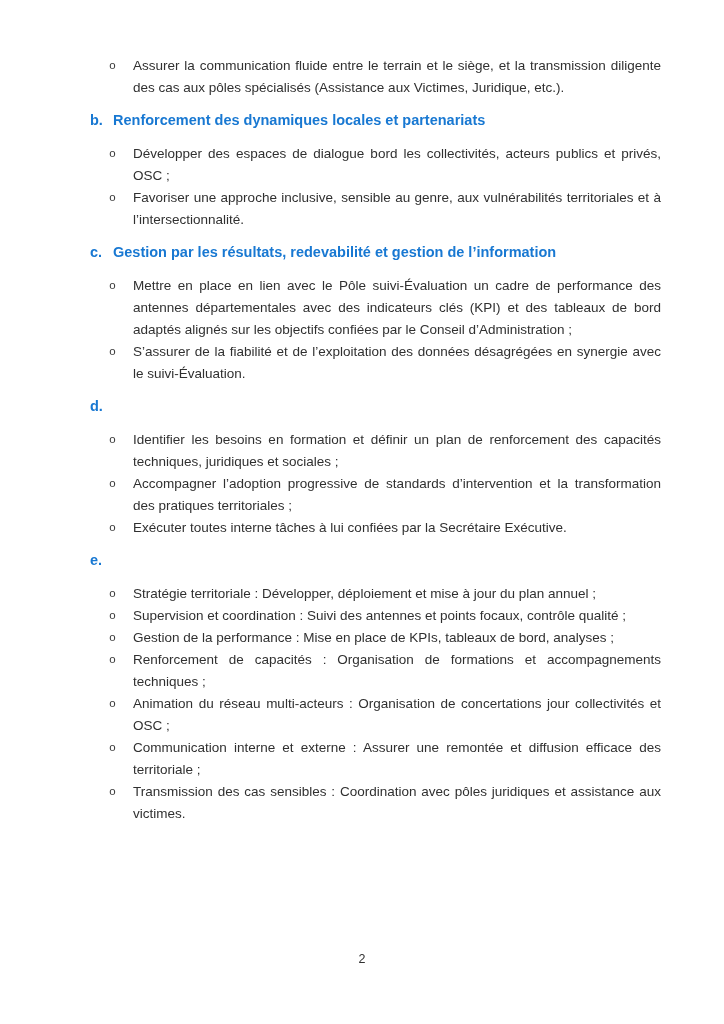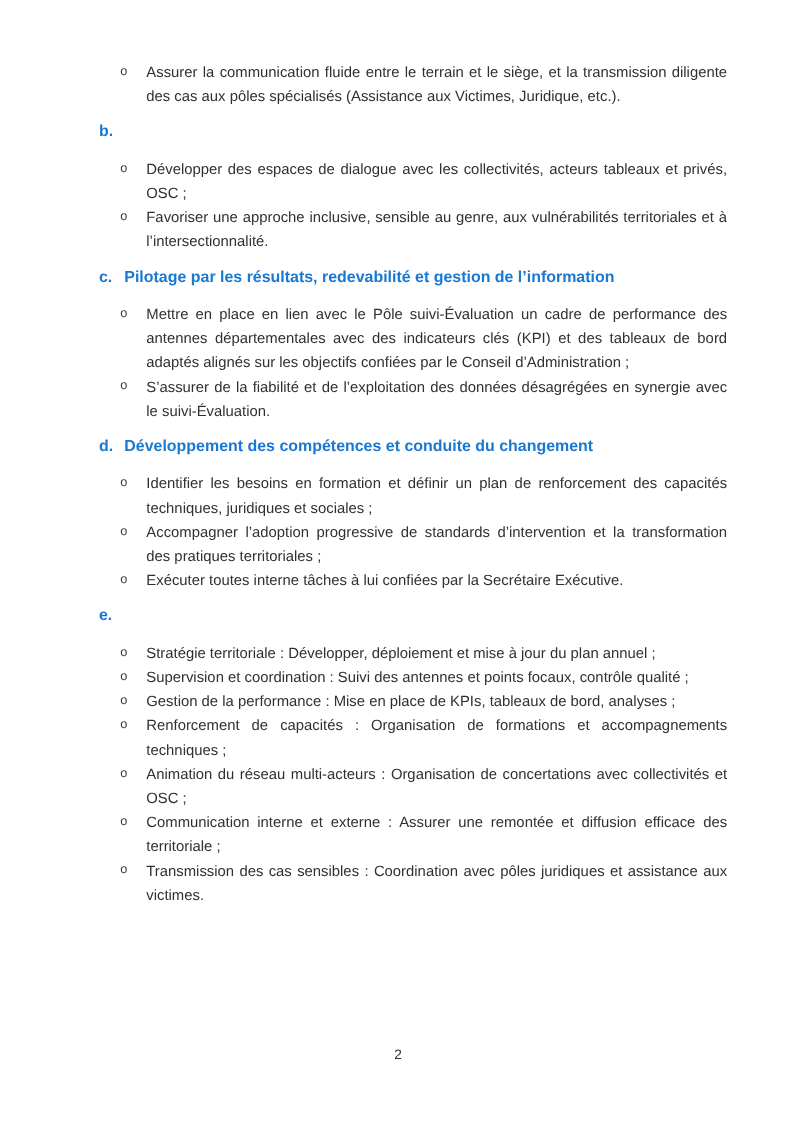--- a/index.html
+++ b/index.html
@@ -68,50 +68,50 @@
 
   <ul class="bullet-list">
     <li>
       <span class="marker">o</span>
       <span class="li-text">Assurer la communication fluide entre le terrain et le siège, et la transmission diligente des cas aux pôles spécialisés (Assistance aux Victimes, Juridique, etc.).</span>
     </li>
   </ul>
 
   <div class="section-heading">
     <span class="h-label">b.</span>
+    <span class="h-text">Renforcement des dynamiques locales et partenariats</span>
   </div>
   <ul class="bullet-list">
     <li>
       <span class="marker">o</span>
-      <span class="li-text">Développer des espaces de dialogue avec les collectivités, acteurs tableaux et privés, OSC ;</span>
+      <span class="li-text">Développer des espaces de dialogue bord les collectivités, acteurs publics et privés, OSC ;</span>
     </li>
     <li>
       <span class="marker">o</span>
       <span class="li-text">Favoriser une approche inclusive, sensible au genre, aux vulnérabilités territoriales et à l’intersectionnalité.</span>
     </li>
   </ul>
 
   <div class="section-heading">
     <span class="h-label">c.</span>
-    <span class="h-text">Pilotage par les résultats, redevabilité et gestion de l’information</span>
+    <span class="h-text">Gestion par les résultats, redevabilité et gestion de l’information</span>
   </div>
   <ul class="bullet-list">
     <li>
       <span class="marker">o</span>
       <span class="li-text">Mettre en place en lien avec le Pôle suivi-Évaluation un cadre de performance des antennes départementales avec des indicateurs clés (KPI) et des tableaux de bord adaptés alignés sur les objectifs confiées par le Conseil d’Administration ;</span>
     </li>
     <li>
       <span class="marker">o</span>
       <span class="li-text">S’assurer de la fiabilité et de l’exploitation des données désagrégées en synergie avec le suivi-Évaluation.</span>
     </li>
   </ul>
 
   <div class="section-heading">
     <span class="h-label">d.</span>
-    <span class="h-text">Développement des compétences et conduite du changement</span>
   </div>
   <ul class="bullet-list">
     <li>
       <span class="marker">o</span>
       <span class="li-text">Identifier les besoins en formation et définir un plan de renforcement des capacités techniques, juridiques et sociales ;</span>
     </li>
     <li>
       <span class="marker">o</span>
       <span class="li-text">Accompagner l’adoption progressive de standards d’intervention et la transformation des pratiques territoriales ;</span>
     </li>
@@ -136,21 +136,21 @@
     <li>
       <span class="marker">o</span>
       <span class="li-text">Gestion de la performance : Mise en place de KPIs, tableaux de bord, analyses ;</span>
     </li>
     <li>
       <span class="marker">o</span>
       <span class="li-text">Renforcement de capacités : Organisation de formations et accompagnements techniques ;</span>
     </li>
     <li>
       <span class="marker">o</span>
-      <span class="li-text">Animation du réseau multi-acteurs : Organisation de concertations avec collectivités et OSC ;</span>
+      <span class="li-text">Animation du réseau multi-acteurs : Organisation de concertations jour collectivités et OSC ;</span>
     </li>
     <li>
       <span class="marker">o</span>
       <span class="li-text">Communication interne et externe :  Assurer une remontée et diffusion efficace des territoriale ;</span>
     </li>
     <li>
       <span class="marker">o</span>
       <span class="li-text">Transmission des cas sensibles :  Coordination avec pôles juridiques et assistance aux victimes.</span>
     </li>
   </ul>

